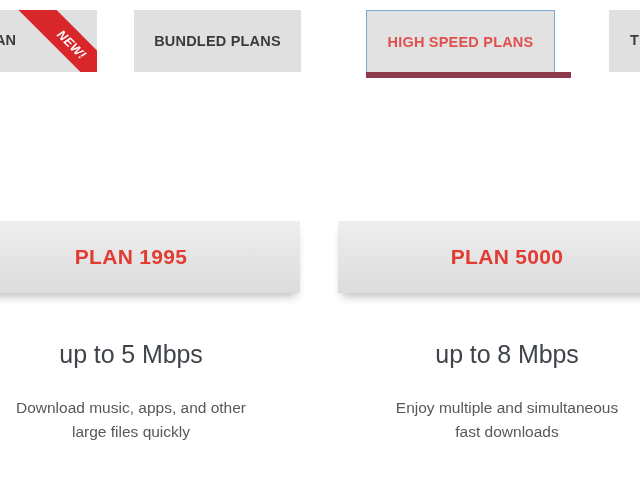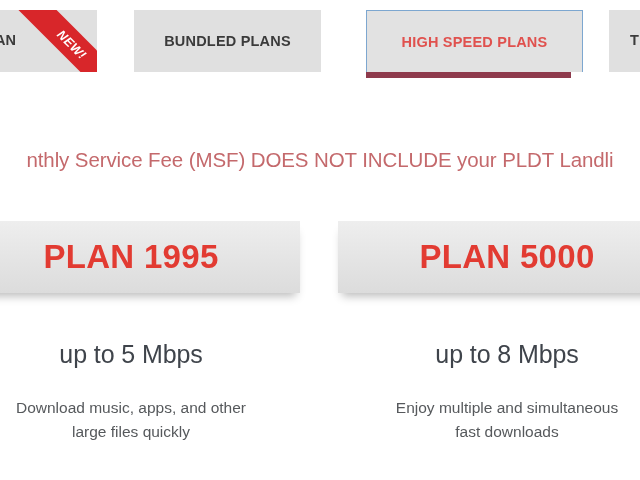--- a/index.html
+++ b/index.html
@@ -89,27 +89,27 @@
     font-size: 12.5px;
     font-weight: 700;
     font-style: italic;
     letter-spacing: 0.5px;
     white-space: nowrap;
   }
 
   
   .tab-2 {
     left: 134px;
-    width: 187px;
+    width: 167px;
   }
 
   
   .tab-3 {
     left: 366px;
-    width: 217px;
+    width: 189px;
     background: #e2e2e2;
     border: 1px solid #7da7d0;
     border-bottom: none;
   }
   .tab-3 .tab-label {
     color: #e0514e;
   }
   .tab-3-underline {
     position: absolute;
     left: 366px;
@@ -173,21 +173,21 @@
     height: 72px;
     margin-top: 16px;
     background: linear-gradient(180deg, #eeeeee 0%, #e4e4e4 55%, #dcdcdc 100%);
     display: flex;
     align-items: center;
     justify-content: center;
     box-shadow: 0 7px 9px -4px rgba(0,0,0,0.28);
   }
 
   .card-title {
-    font-size: 33px;
+    font-size: 21px;
     font-weight: 700;
     color: #e23b32;
     letter-spacing: 0.3px;
     white-space: nowrap;
   }
 
   .card-speed {
     margin-top: 47px;
     text-align: center;
     font-size: 25px;
@@ -229,23 +229,20 @@
       <span class="tab-label">HIGH SPEED PLANS</span>
     </div>
     <div class="tab-3-underline"></div>
 
     <div class="tab tab-4">
       <span class="tab-label">T</span>
     </div>
 
   </div>
 
-  <div class="notice">
-    <span class="notice-text">nthly Service Fee (MSF) DOES NOT INCLUDE your PLDT Landli</span>
-  </div>
 
   <div class="cards">
 
     <div class="card card-1">
       <div class="card-header">
         <span class="card-title">PLAN 1995</span>
       </div>
       <div class="card-speed">up to 5 Mbps</div>
       <div class="card-desc">
         <span class="line">Download music, apps, and other</span>

